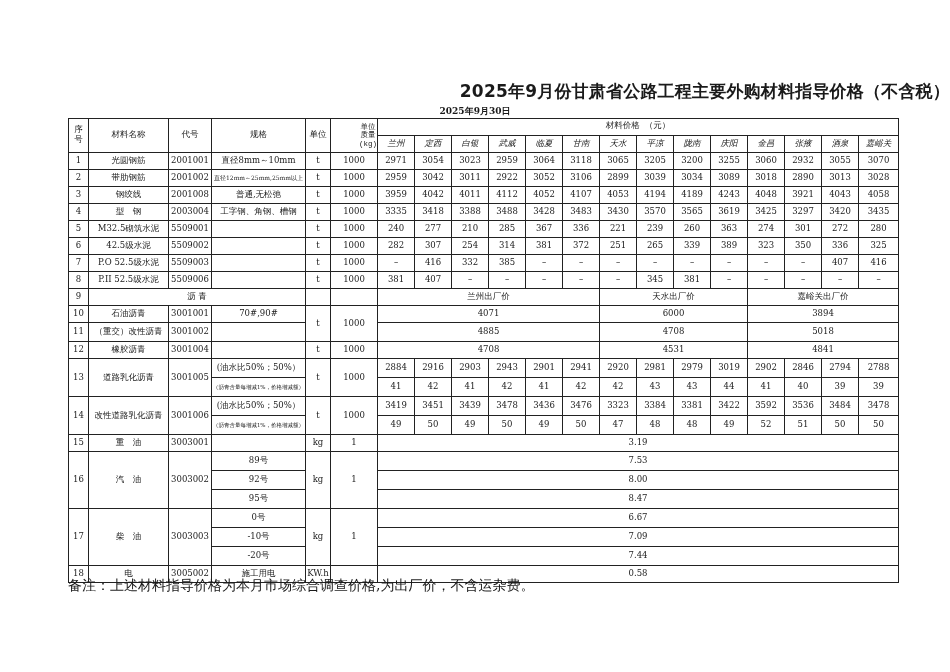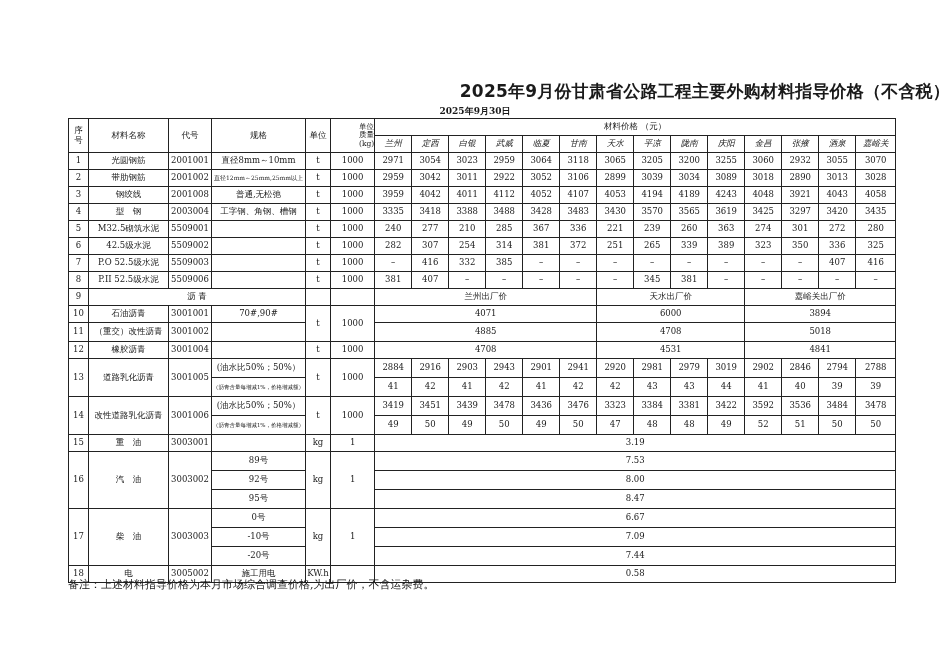--- a/index.html
+++ b/index.html
@@ -8,22 +8,22 @@
   .title { position:absolute; left:0; top:80px; width:950px; text-align:right;
            font-family:"DejaVu Sans","Liberation Sans",sans-serif; font-size:17px; font-weight:bold; letter-spacing:0.2px; }
   .date { position:absolute; left:0; top:105px; width:950px; text-align:center; font-size:9px;font-weight:bold; }
   table.grid { position:absolute; left:68px; top:118px; border-collapse:collapse; table-layout:fixed;
                border:1.5px solid #222; font-size:8.5px; }
   table.grid td { border:1px solid #222; text-align:center; vertical-align:middle; padding:0;
                   overflow:hidden; white-space:nowrap; line-height:1.1; }
   .small { font-size:6px !important; }
   .tiny { font-size:5.5px; white-space:normal !important; line-height:1.15; }
   .wrap { white-space:normal !important; }
-  .note { position:absolute; left:68px; top:577px; font-size:11px; }
-  .hdr-r1 td { height:16px; }
+  .note { position:absolute; left:68px; top:577px; font-size:14px; }
+  .hdr-r1 td { height:16px;font-family:Liberation Mono, monospace; }
   .hdr-r2 td { height:16px;font-style:italic; }
   tr.r td { height:16px; }
   tr.r2 td { height:18px; }
 </style>
 </head>
 <body>
 
 <div class="title">2025年9月份甘肃省公路工程主要外购材料指导价格（不含税）</div>
 <div class="date">2025年9月30日</div>
 

